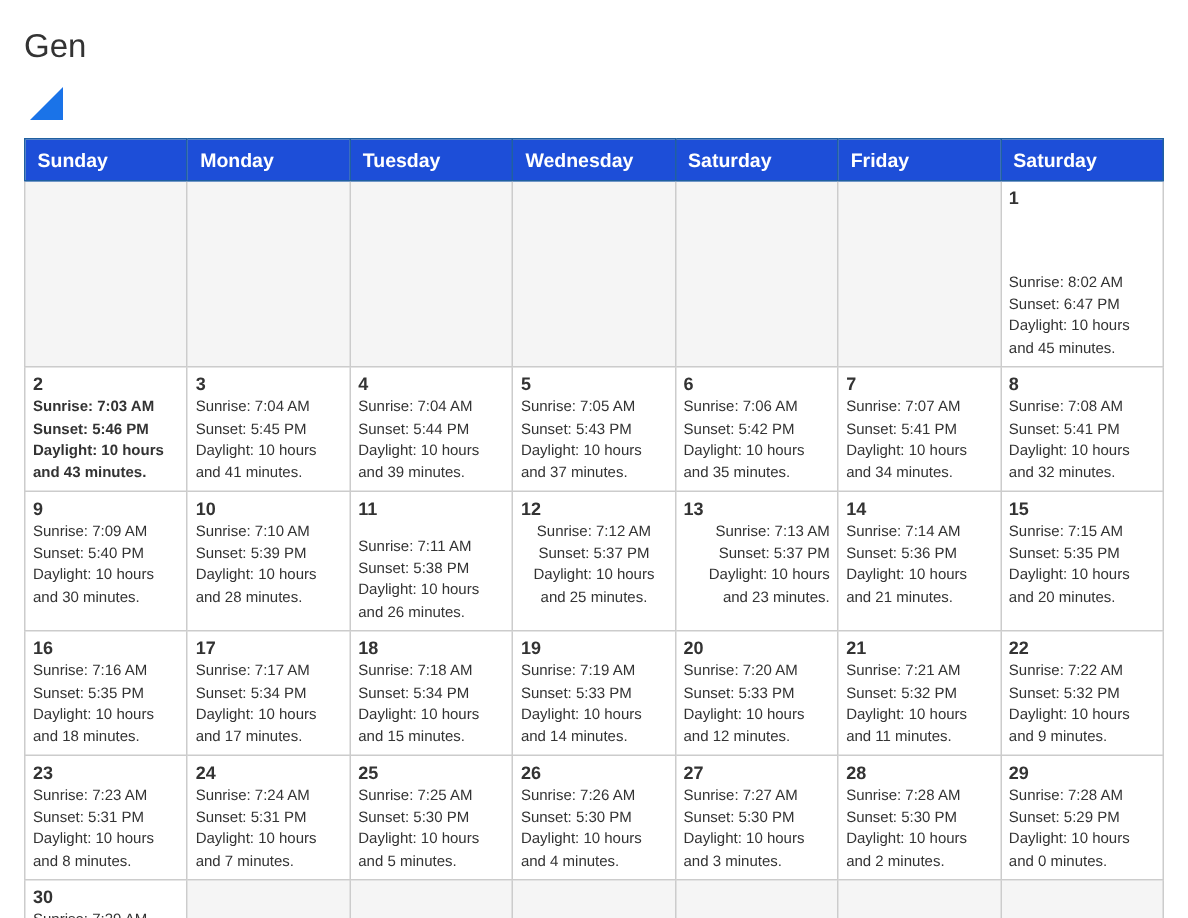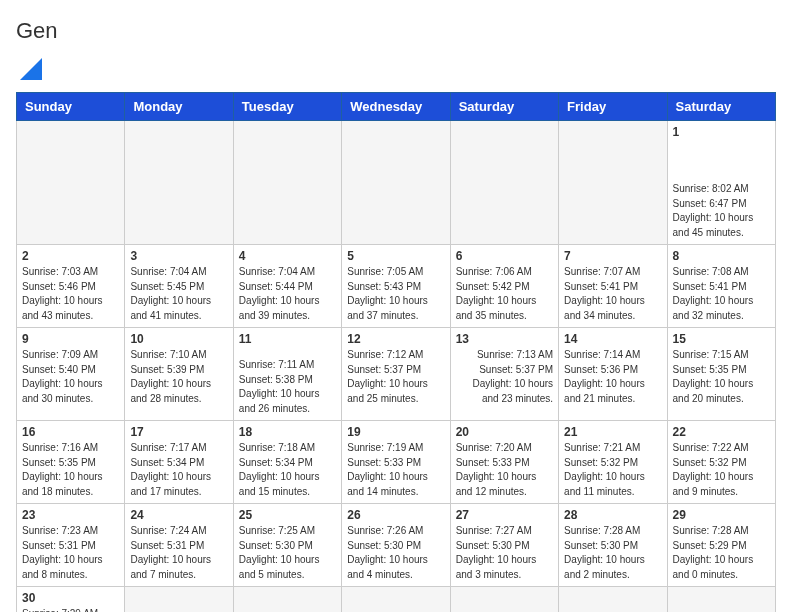--- a/index.html
+++ b/index.html
@@ -127,21 +127,21 @@
         <td>
           <span class="day-num">1</span>
           <div class="day-info" style="white-space: pre-line; margin-top: 43px;">Sunrise: 8:02 AM
 Sunset: 6:47 PM
 Daylight: 10 hours and 45 minutes.</div>
         </td>
       </tr>
       <tr>
         <td>
           <span class="day-num">2</span>
-          <div class="day-info" style="white-space: pre-line;">Sunrise: 7:03 AM
+          <div class="day-info" style="white-space: pre-line; font-weight: bold;">Sunrise: 7:03 AM
 Sunset: 5:46 PM
 Daylight: 10 hours and 43 minutes.</div>
         </td>
         <td>
           <span class="day-num">3</span>
           <div class="day-info" style="white-space: pre-line;">Sunrise: 7:04 AM
 Sunset: 5:45 PM
 Daylight: 10 hours and 41 minutes.</div>
         </td>
         <td>
@@ -189,21 +189,21 @@
 Daylight: 10 hours and 28 minutes.</div>
         </td>
         <td>
           <span class="day-num">11</span>
           <div class="day-info" style="white-space: pre-line; margin-top: 12px;">Sunrise: 7:11 AM
 Sunset: 5:38 PM
 Daylight: 10 hours and 26 minutes.</div>
         </td>
         <td>
           <span class="day-num">12</span>
-          <div class="day-info" style="white-space: pre-line;">Sunrise: 7:12 AM
+          <div class="day-info" style="white-space: pre-line; text-align: center;">Sunrise: 7:12 AM
 Sunset: 5:37 PM
 Daylight: 10 hours and 25 minutes.</div>
         </td>
         <td>
           <span class="day-num">13</span>
           <div class="day-info" style="white-space: pre-line; text-align: right;">Sunrise: 7:13 AM
 Sunset: 5:37 PM
 Daylight: 10 hours and 23 minutes.</div>
         </td>
         <td>

